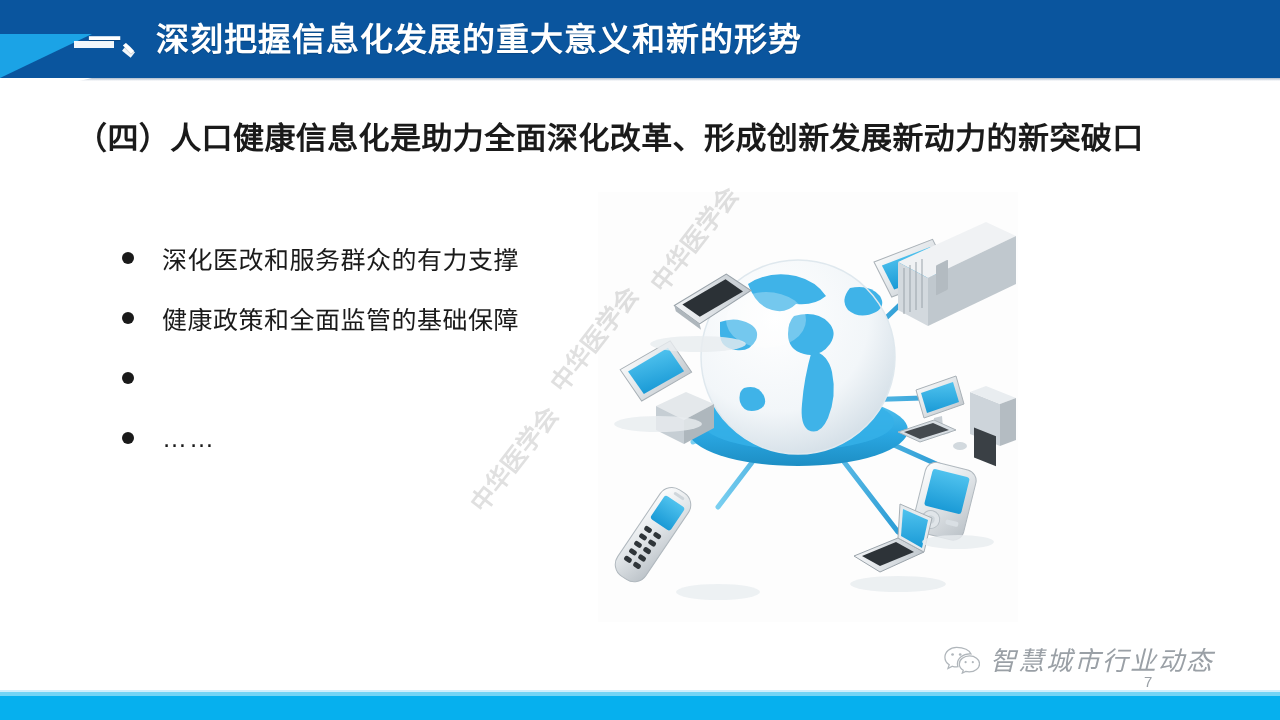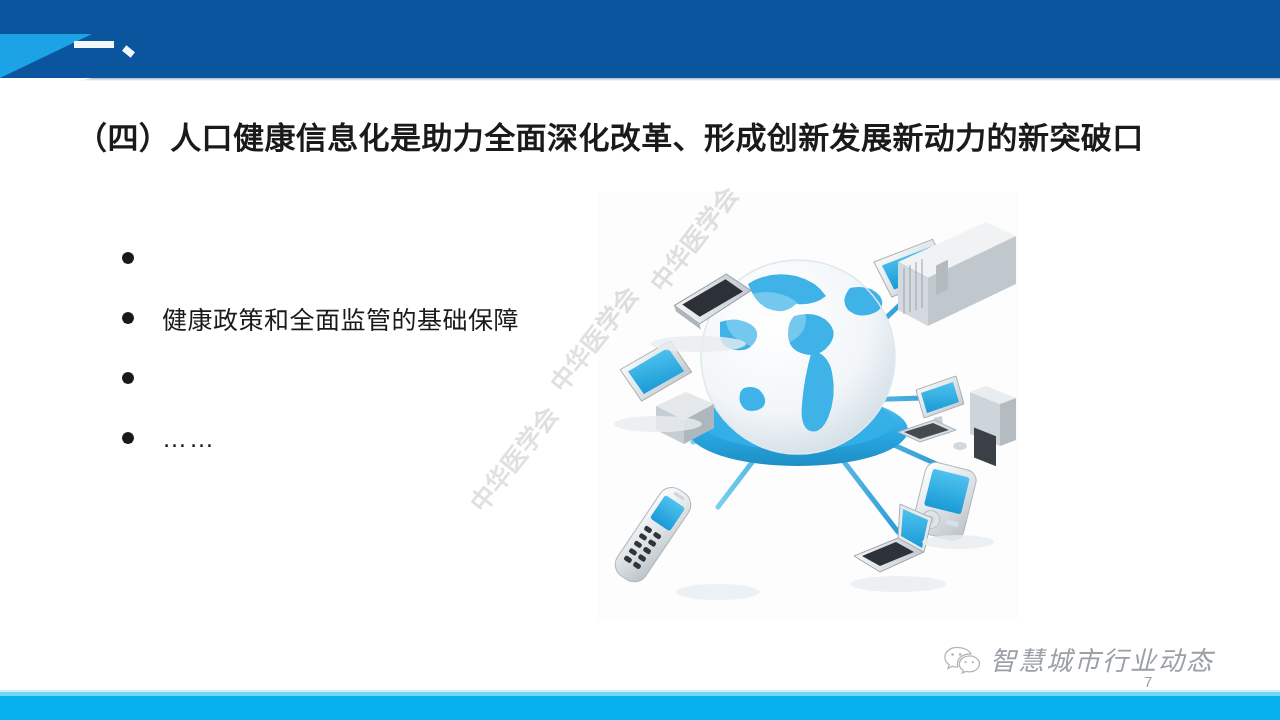--- a/index.html
+++ b/index.html
@@ -169,26 +169,28 @@
 
 <div id="slide">
 
   <div class="header-band"></div>
   <div class="header-band-shadow"></div>
   <div class="corner-wedge"></div>
   <div class="corner-notch"></div>
   <div class="title-dash"></div>
   <div class="title-tick"></div>
 
+  <div class="slide-title">一、深刻把握信息化发展的重大意义和新的形势</div>
 
   <div class="subtitle">（四）人口健康信息化是助力全面深化改革、形成创新发展新动力的新突破口</div>
 
   <div class="bullets">
     <div class="bullet-row">
       <span class="bullet-dot"></span>
+      <span class="bullet-text">深化医改和服务群众的有力支撑</span>
     </div>
     <div class="bullet-row">
       <span class="bullet-dot"></span>
       <span class="bullet-text">健康政策和全面监管的基础保障</span>
     </div>
     <div class="bullet-row">
       <span class="bullet-dot"></span>
     </div>
     <div class="bullet-row">
       <span class="bullet-dot"></span>

